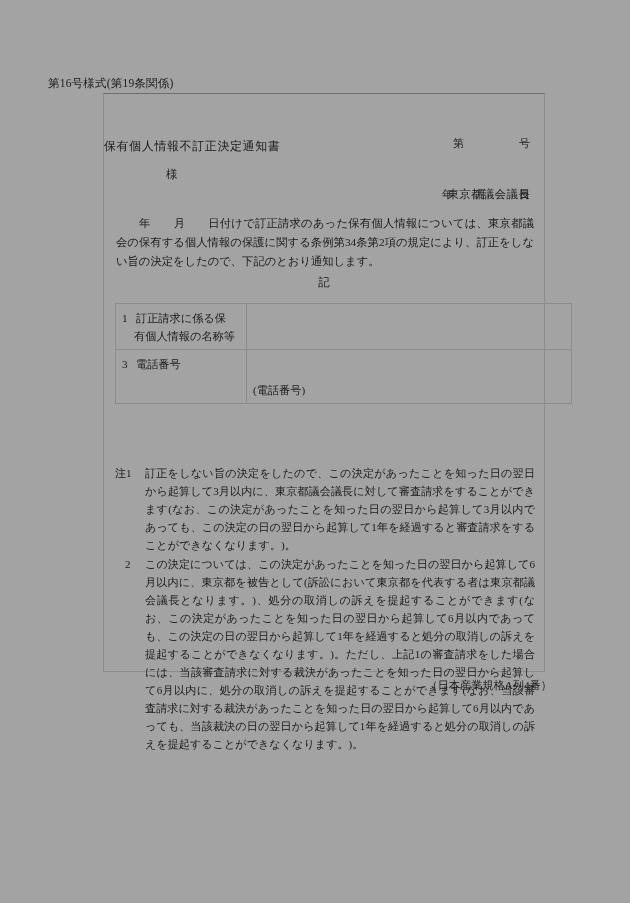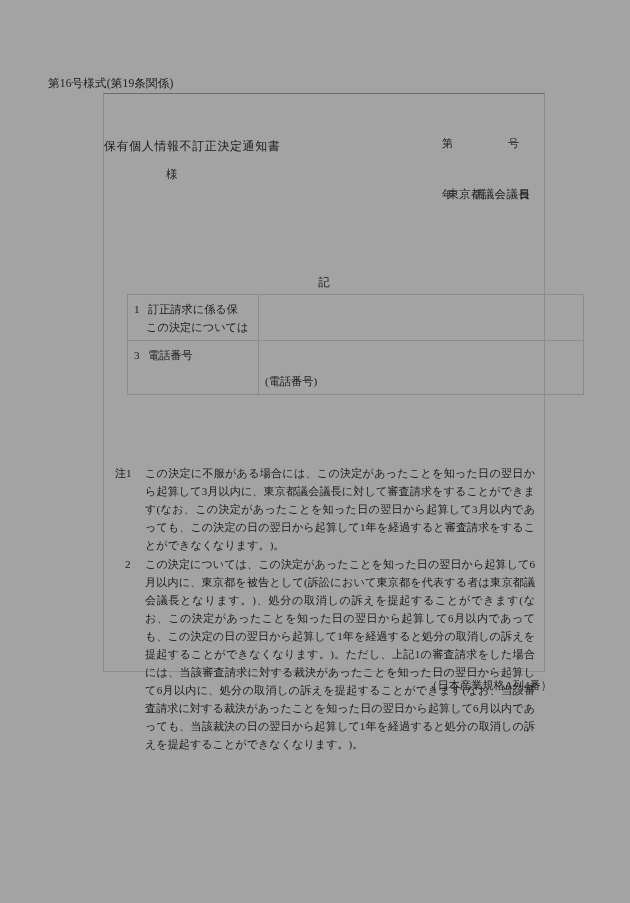--- a/index.html
+++ b/index.html
@@ -54,21 +54,21 @@
     box-sizing: border-box;
     padding: 0;
   }
 
   
   .doc-no {
     position: absolute;
     right: 14px;
     top: 7px;
     font-size: 11px;
-    text-align: left;
+    text-align: right;
     white-space: pre;
     line-height: 1.55;
   }
   .doc-no span { display: block; }
 
   
   .title {
     position: absolute;
     left: 0;
     top: 44px;
@@ -112,25 +112,24 @@
     top: 181px;
     width: 100%;
     text-align: center;
     font-size: 11.5px;
   }
 
   
   .tbl {
     position: absolute;
     left: 11px;
-    top: 200px;
+    top: 209px;
     width: 420px;
     border-collapse: collapse;
     table-layout: fixed;
-    margin-left: 12px;
   }
   .tbl td {
     border: 1px solid #8c8c8c;
     font-size: 11.2px;
     vertical-align: top;
     padding: 5px 6px 4px 6px;
     line-height: 1.62;
   }
   .tbl td.lbl { width: 118px; }
   .tbl td.val { width: 302px; position: relative; padding-left: 16px; }
@@ -202,30 +201,31 @@
         <span>第　　　　　号</span>
         <span>年　　月　　　日</span>
       </div>
 
       <div class="title">保有個人情報不訂正決定通知書</div>
 
       <div class="addressee">様</div>
 
       <div class="issuer">東京都議会議長</div>
 
+      <div class="body-text">　　年　　月　　日付けで訂正請求のあった保有個人情報については、東京都議会の保有する個人情報の保護に関する条例第34条第2項の規定により、訂正をしない旨の決定をしたので、下記のとおり通知します。</div>
 
       <div class="ki">記</div>
 
       <table class="tbl">
         <tbody>
           <tr class="row1">
             <td class="lbl">
               <span>1</span>
               &nbsp;&nbsp;<span>訂正請求に係る保</span>
-              <span class="lbl-line2">この決定については</span>
+              <span class="lbl-line2">有個人情報の名称等</span>
             </td>
             <td class="val">
               <span></span>
             </td>
           </tr>
 
 
           <tr class="row3">
             <td class="lbl">
               <span>3</span>
@@ -235,21 +235,21 @@
               <span></span>
               <span class="phone">(電話番号)</span>
             </td>
           </tr>
         </tbody>
       </table>
 
       <div class="notes">
         <div class="note">
           <span class="note-marker n1">注1</span>
-          <span class="note-body">この決定に不服がある場合には、この決定があったことを知った日の翌日から起算して3月以内に、東京都議会議長に対して審査請求をすることができます(なお、この決定があったことを知った日の翌日から起算して3月以内であっても、この決定の日の翌日から起算して1年を経過すると審査請求をすることができなくなります。)。</span>
+          <span class="note-body">訂正をしない旨の決定をしたので、この決定があったことを知った日の翌日から起算して3月以内に、東京都議会議長に対して審査請求をすることができます(なお、この決定があったことを知った日の翌日から起算して3月以内であっても、この決定の日の翌日から起算して1年を経過すると審査請求をすることができなくなります。)。</span>
         </div>
         <div class="note">
           <span class="note-marker n2">2</span>
           <span class="note-body">この決定については、この決定があったことを知った日の翌日から起算して6月以内に、東京都を被告として(訴訟において東京都を代表する者は東京都議会議長となります。)、処分の取消しの訴えを提起することができます(なお、この決定があったことを知った日の翌日から起算して6月以内であっても、この決定の日の翌日から起算して1年を経過すると処分の取消しの訴えを提起することができなくなります。)。ただし、上記1の審査請求をした場合には、当該審査請求に対する裁決があったことを知った日の翌日から起算して6月以内に、処分の取消しの訴えを提起することができます(なお、当該審査請求に対する裁決があったことを知った日の翌日から起算して6月以内であっても、当該裁決の日の翌日から起算して1年を経過すると処分の取消しの訴えを提起することができなくなります。)。</span>
         </div>
       </div>
 
     </div>
   </div>
 

